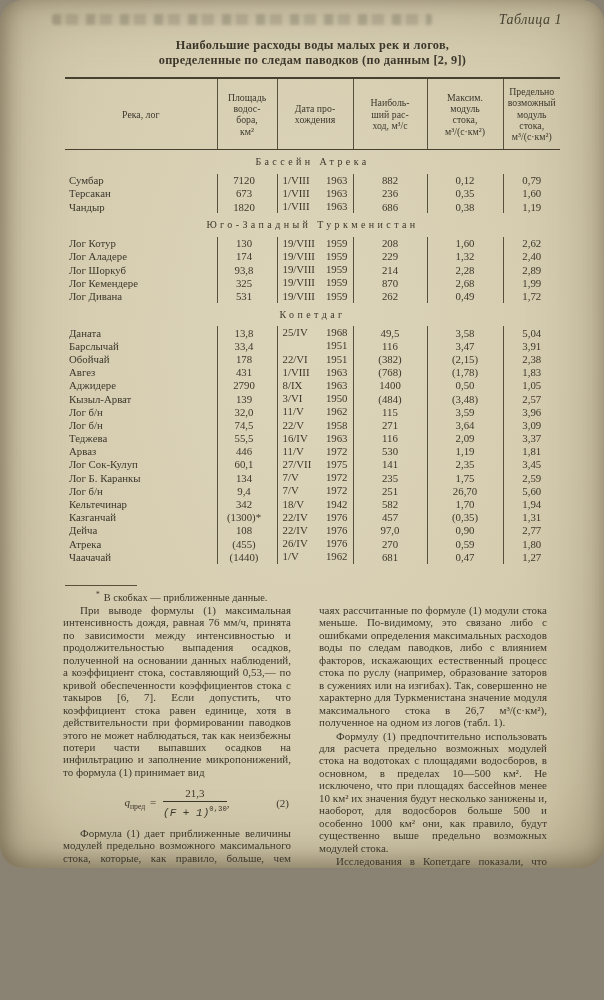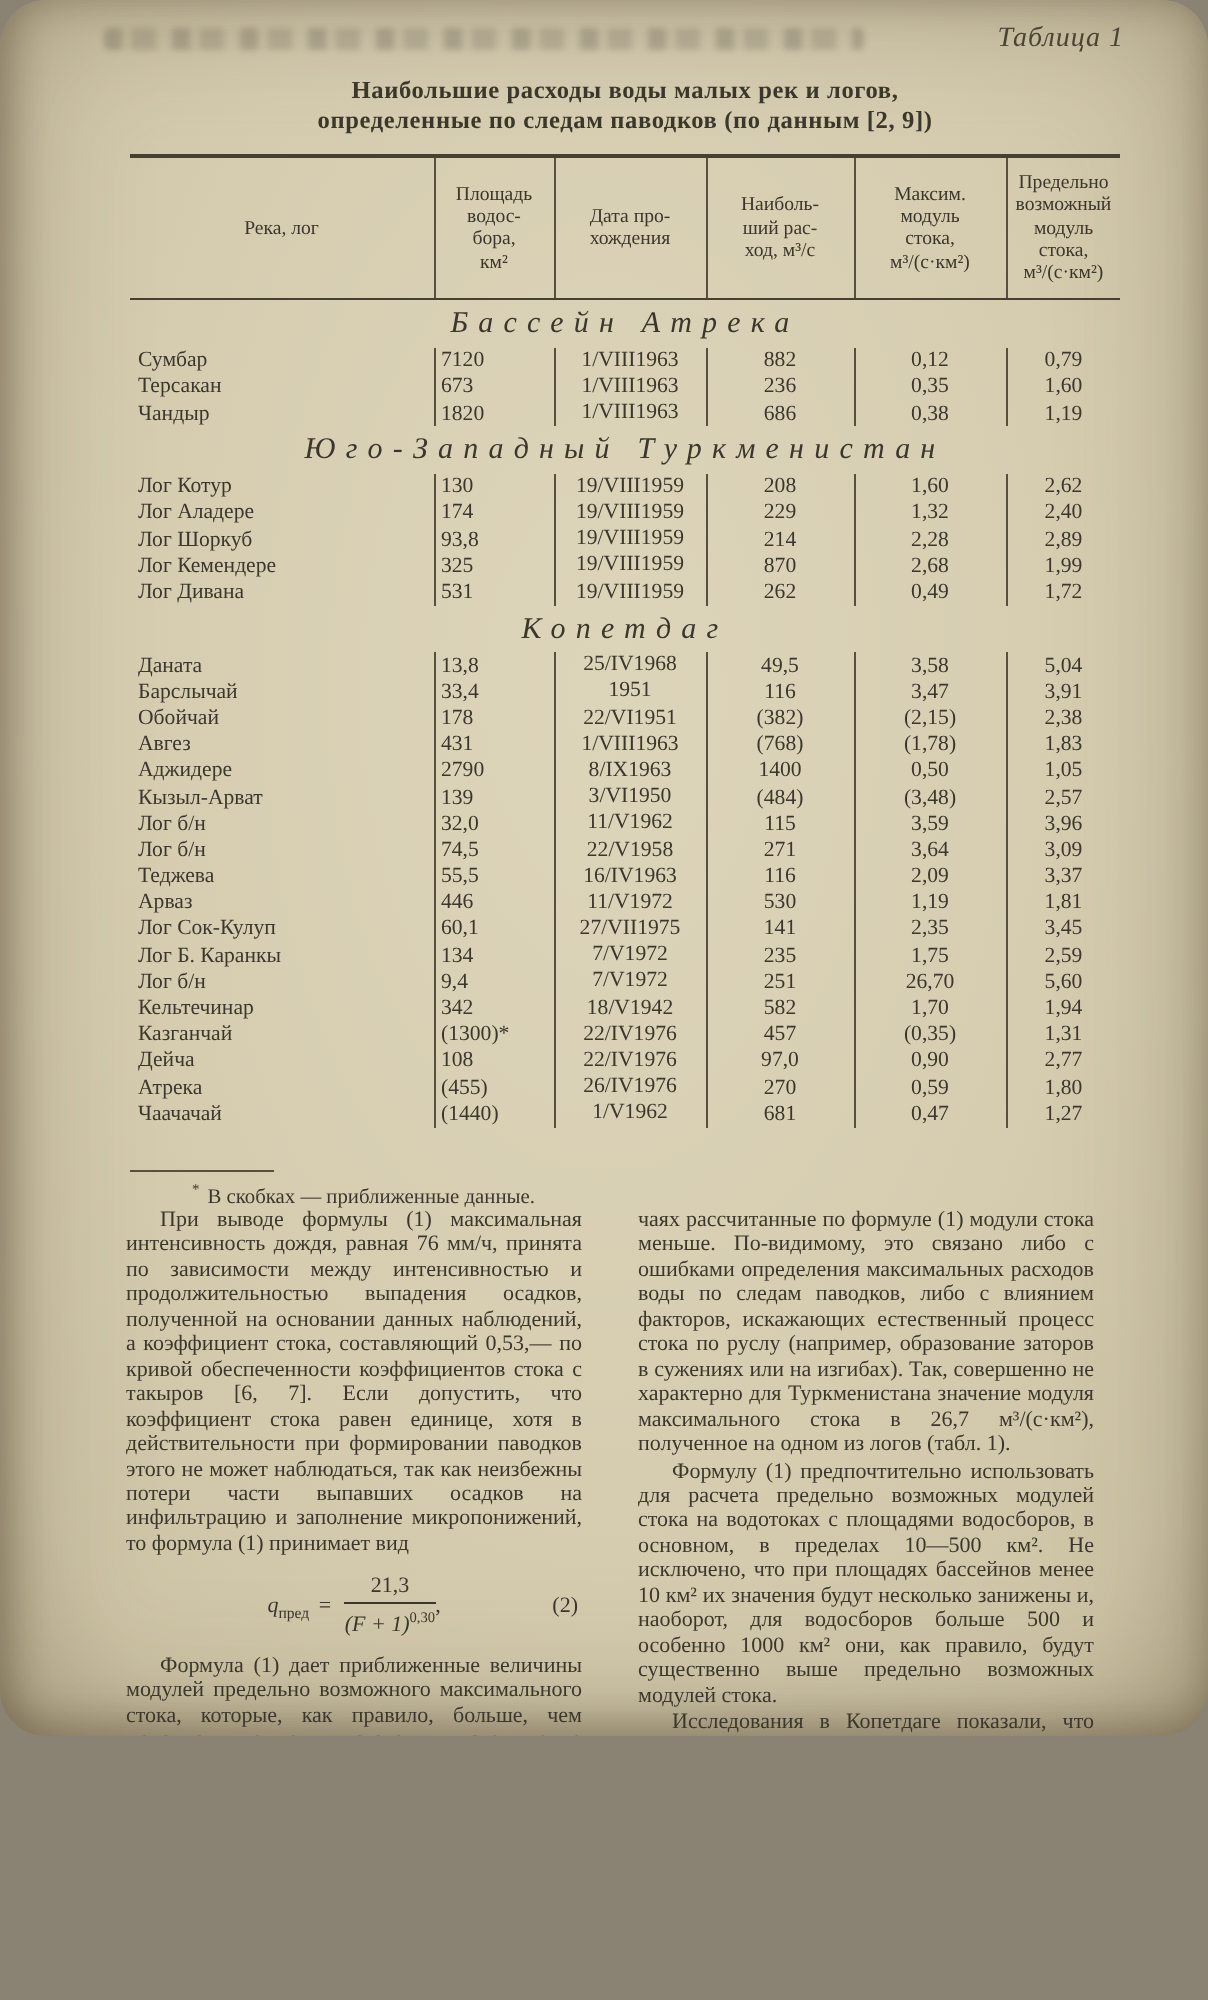--- a/index.html
+++ b/index.html
@@ -40,48 +40,48 @@
   table.flood thead th{
     font-weight:normal;font-size:9.8px;line-height:11.3px;
     white-space:pre-line;text-align:center;vertical-align:middle;
     padding:7px 1px;
     border-top:2px solid #46402f;
     border-bottom:1.4px solid #46402f;
   }
   table.flood th + th, table.flood td.vline{border-left:1px solid #56503c;}
   table.flood td{padding:.4px 3px;line-height:12.4px;vertical-align:top;}
   td.section-heading{
-    text-align:center;letter-spacing:.34em;font-size:15px;
-    padding:6px 0 5px 0 !important;border:none !important;font-style:italic;
+    text-align:center;letter-spacing:.34em;font-size:10px;
+    padding:6px 0 5px 0 !important;border:none !important;
   }
   td.c0{text-align:left;padding-left:4px !important;margin-top:43px;}
-  td.c1{text-align:left;padding-right:9px !important;margin-left:37px;}
+  td.c1{text-align:center;padding-right:9px !important;margin-left:37px;}
   td.c2{padding:0 5px !important;}
-  td.c2 .dcell{display:flex;justify-content:center;line-height:12.4px;}
+  td.c2 .dcell{display:flex;justify-content:space-between;line-height:12.4px;}
   td.c3,td.c4,td.c5{text-align:center;}
   .fn-rule{position:absolute;left:65px;top:585px;width:72px;border-top:1px solid #56503c;}
   .footnote{position:absolute;left:96px;top:590px;font-size:10.4px;}
   .footnote sup{font-size:7.5px;margin-right:4px;}
   .body-cols{
     position:absolute;left:63px;top:604px;width:484px;
     display:flex;gap:28px;
   }
   .col{width:234px;font-size:11px;line-height:12.45px;text-align:justify;}
   .col p{margin:0;}
   .col p.indent{text-indent:17px;}
   .col p + p, .col .formula-row + p{margin-top:1px;}
   .formula-row{
     position:relative;margin:9px 0 8px 0;text-align:center;
     font-size:11px;
   }
   .formula-row .ital{font-style:italic;}
   .formula-row sub{font-size:7.8px;}
   .frac{display:inline-block;vertical-align:middle;text-align:center;margin-left:4px;}
   .frac .num{display:block;border-bottom:1px solid #3c372b;padding:0 8px 1px 8px;}
-  .frac .den{display:block;padding-top:1px;}
+  .frac .den{display:block;padding-top:1px;font-family:Liberation Mono, monospace;}
   .frac sup{font-size:7.3px;}
   .f-eq{margin-left:2px;}
   .f-tail{vertical-align:middle;}
   .f-no{position:absolute;right:2px;top:50%;transform:translateY(-50%);}
   .page-number{position:absolute;left:74px;top:925px;font-size:10.6px;opacity:.75;}
 </style>
 </head>
 <body>
 
 <div class="page">

